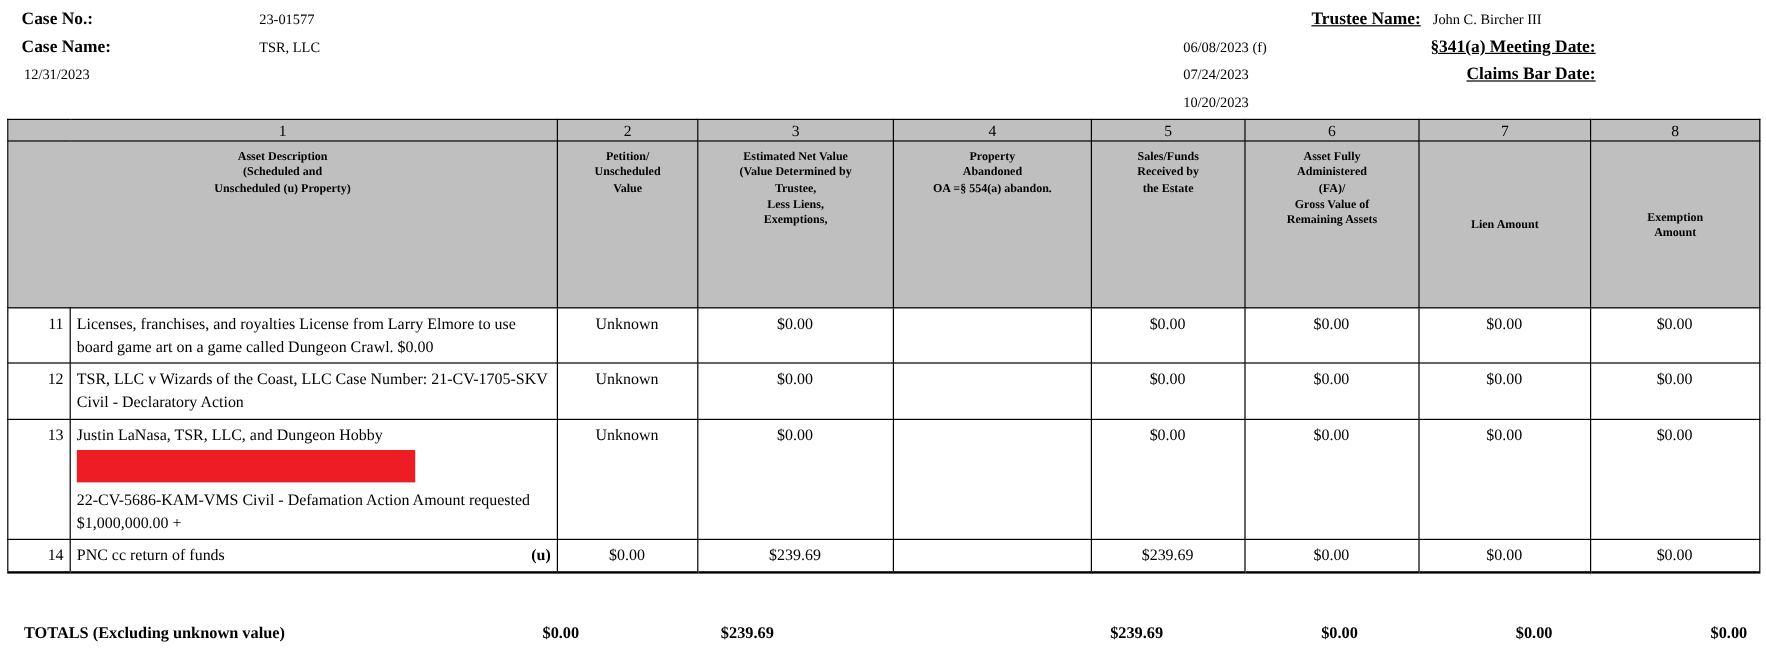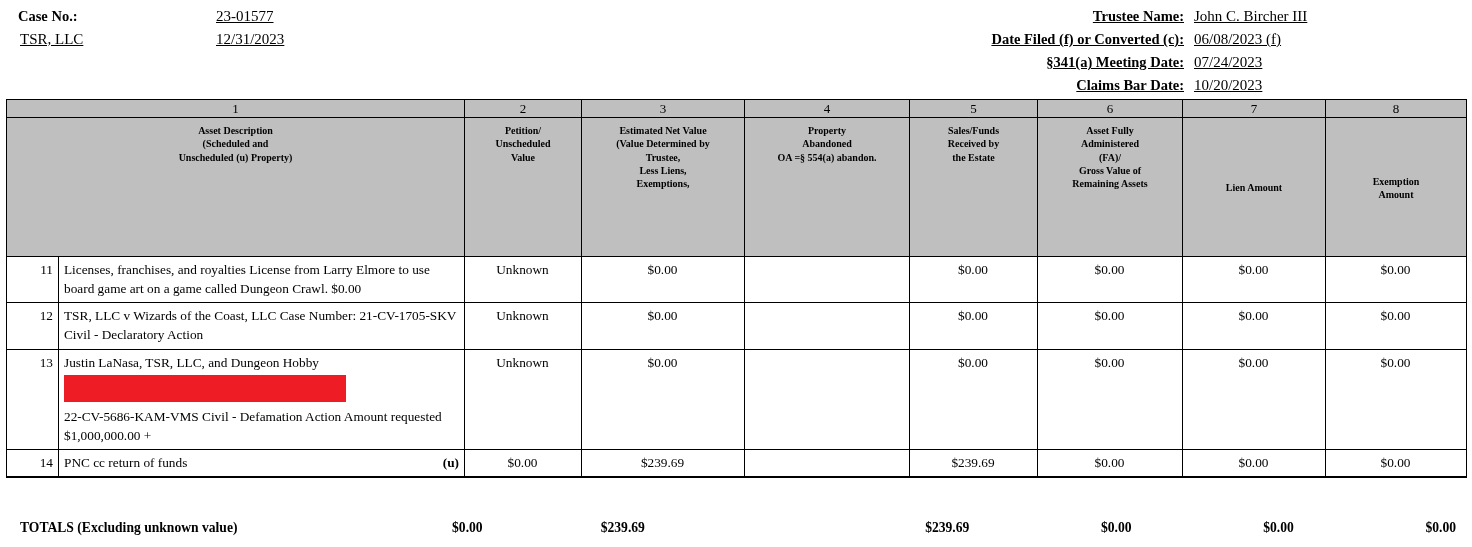--- a/index.html
+++ b/index.html
@@ -48,22 +48,21 @@
     font-weight: bold;
     font-size: 14.5px;
     white-space: nowrap;
   }
   .hdr-label.right-align {
     text-align: right;
     padding-right: 8px;
     text-decoration: underline;
   }
   .hdr-value {
-    font-size: 15px;
-    text-decoration: underline;
+    font-size: 12px;
     white-space: nowrap;
     padding-left: 2px;
   }
 
   
   .tbl {
     position: absolute;
     top: 99px;
     left: 6px;
     width: 1460px;
@@ -187,30 +186,30 @@
 <body>
 
 <div class="page">
 
   <div class="header">
 
     <div class="hdr-col hdr-left">
       <div class="hdr-label">Case No.:</div>
       <div class="hdr-value">23-01577</div>
 
+      <div class="hdr-label">Case Name:</div>
       <div class="hdr-value">TSR, LLC</div>
 
       <div class="hdr-value">12/31/2023</div>
     </div>
 
     <div class="hdr-col hdr-right">
       <div class="hdr-label right-align">Trustee Name:</div>
       <div class="hdr-value">John C. Bircher III</div>
 
-      <div class="hdr-label right-align">Date Filed (f) or Converted (c):</div>
       <div class="hdr-value">06/08/2023 (f)</div>
 
       <div class="hdr-label right-align">§341(a) Meeting Date:</div>
       <div class="hdr-value">07/24/2023</div>
 
       <div class="hdr-label right-align">Claims Bar Date:</div>
       <div class="hdr-value">10/20/2023</div>
     </div>
 
   </div>

